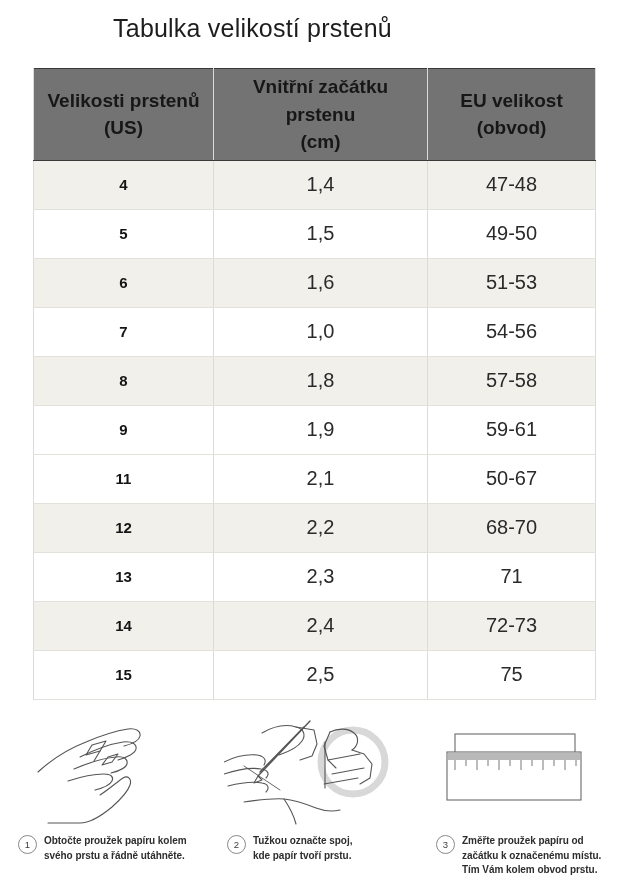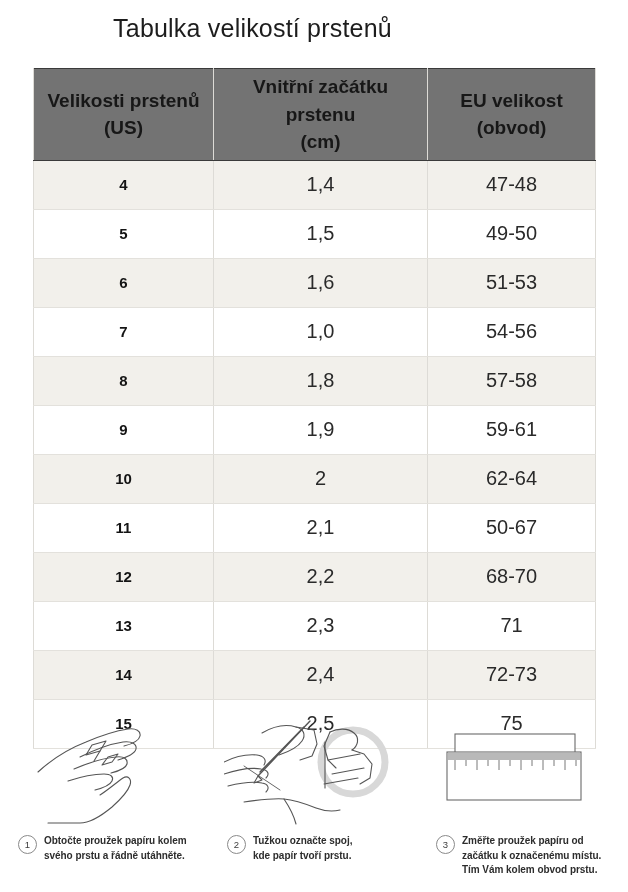--- a/index.html
+++ b/index.html
@@ -185,25 +185,20 @@
     </tr>
     <tr class="alt">
       <td class="col-us">8</td>
       <td class="col-dia">1,8</td>
       <td class="col-eu">57-58</td>
     </tr>
     <tr>
       <td class="col-us">9</td>
       <td class="col-dia">1,9</td>
       <td class="col-eu">59-61</td>
-    </tr>
-    <tr class="alt">
-      <td class="col-us">10</td>
-      <td class="col-dia">2</td>
-      <td class="col-eu">62-64</td>
     </tr>
     <tr>
       <td class="col-us">11</td>
       <td class="col-dia">2,1</td>
       <td class="col-eu">50-67</td>
     </tr>
     <tr class="alt">
       <td class="col-us">12</td>
       <td class="col-dia">2,2</td>
       <td class="col-eu">68-70</td>

